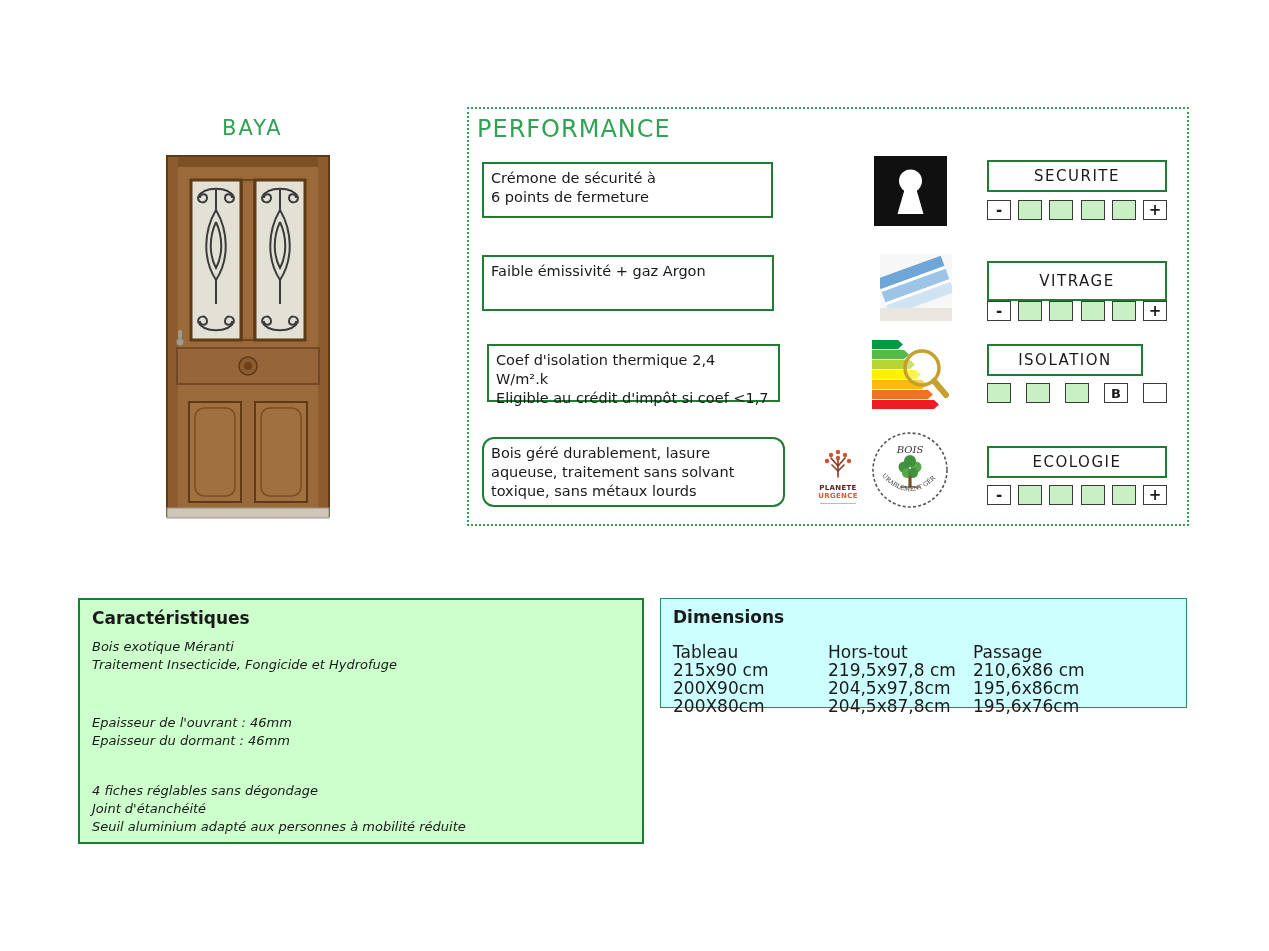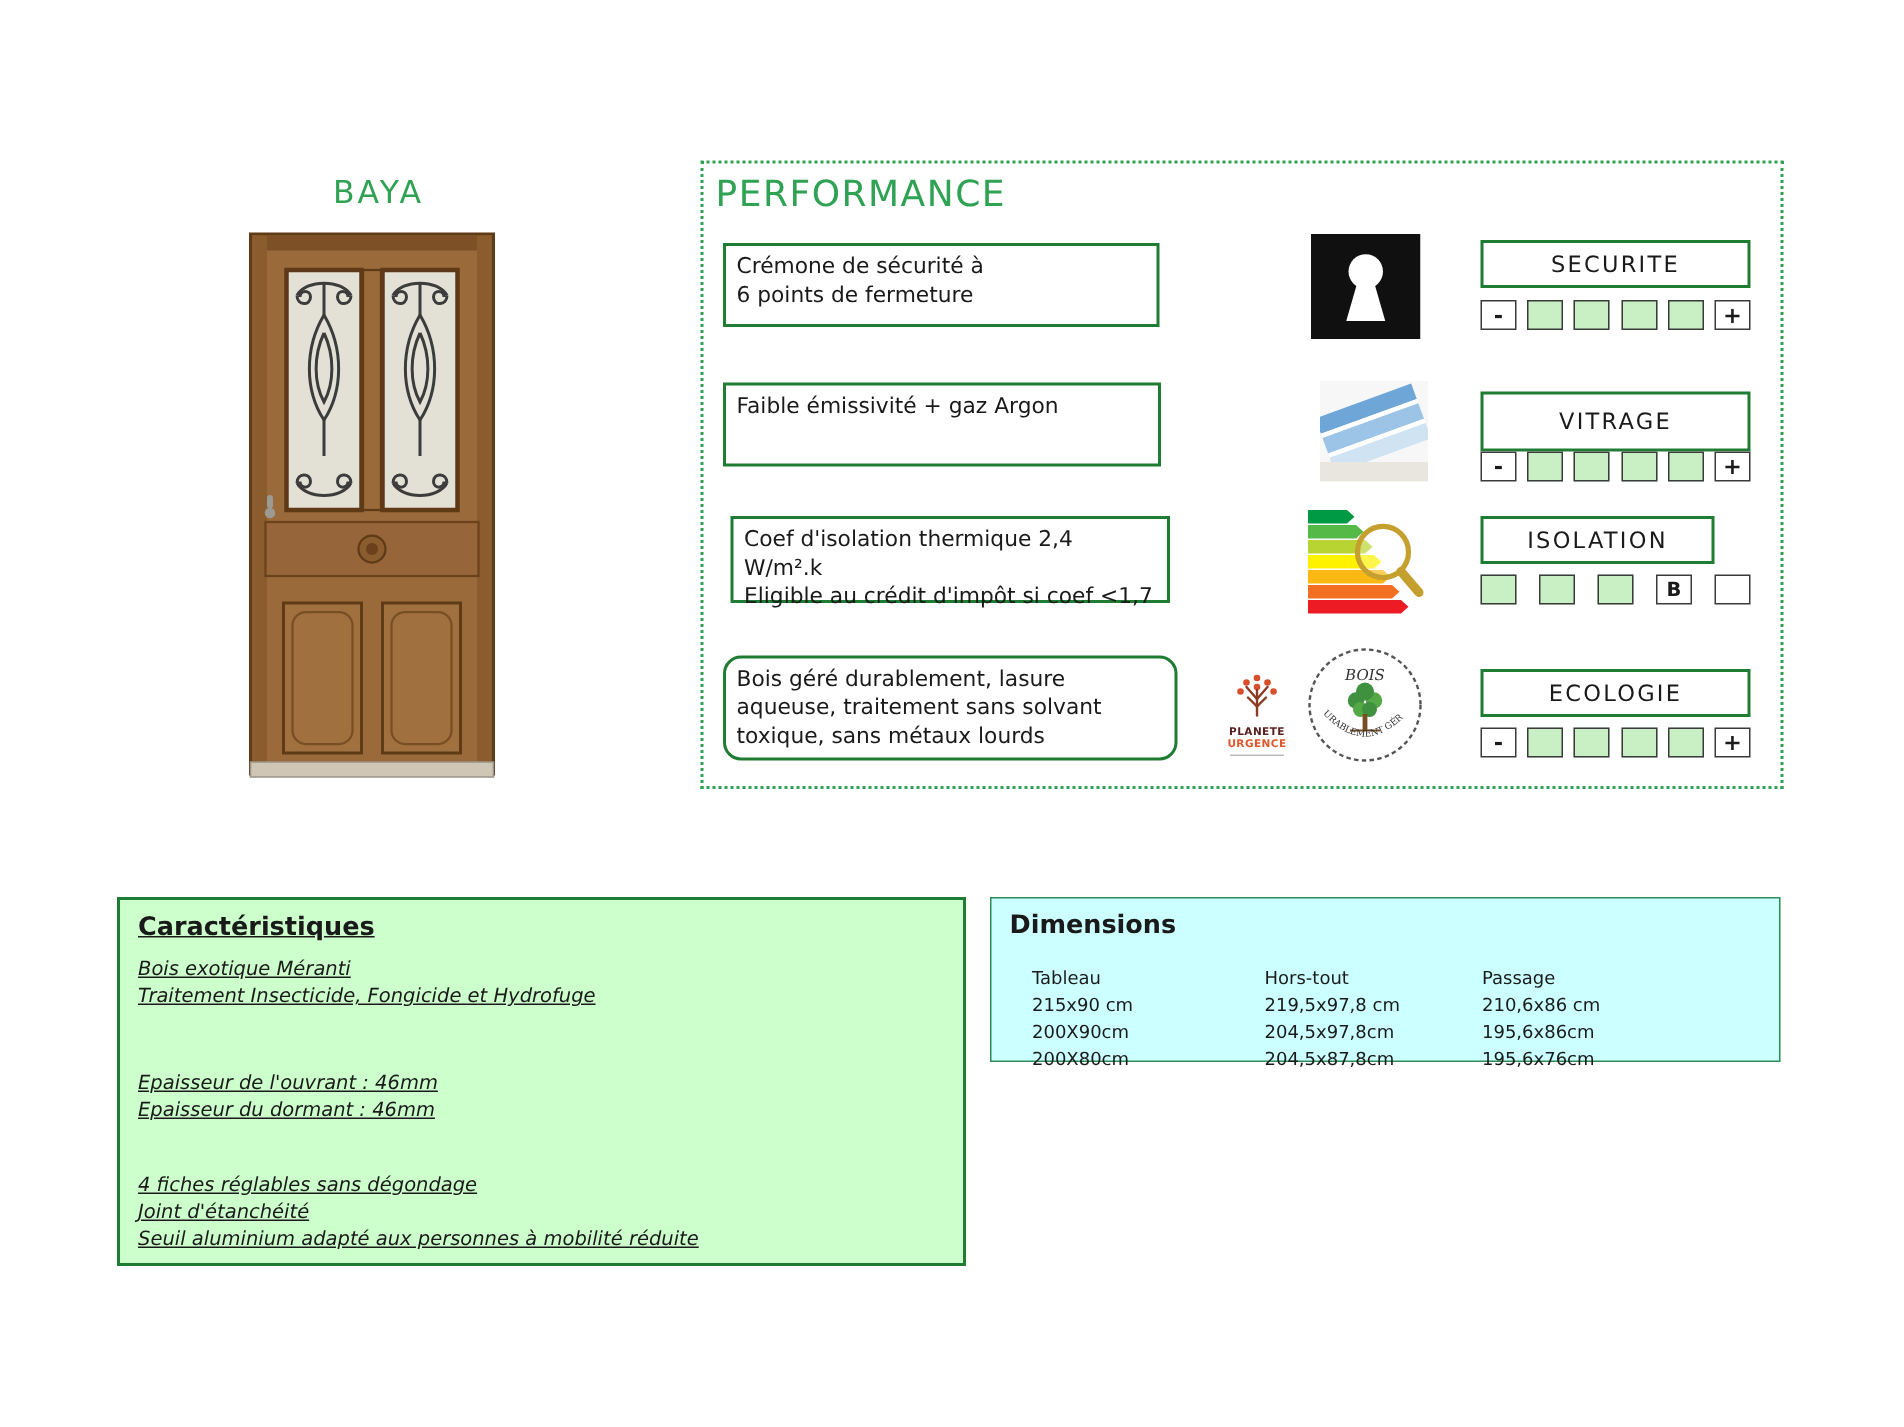--- a/index.html
+++ b/index.html
@@ -22,21 +22,21 @@
         align-items:center;justify-content:center;font-size:15px;font-weight:bold;box-sizing:border-box;}
   .rbox.filled{background:var(--filled-square);}
   .rbox.grade{font-size:13px;}
   .panel{box-sizing:border-box;padding:8px 12px;}
   .panel-title{font-size:17px;font-weight:bold;}
   .car{background:var(--caract-bg);border:2px solid var(--border-green);}
   .car-line{font-style:italic;font-size:13px;line-height:18px;min-height:18px;}
   .car-g1{margin-top:10px;} .car-g2{margin-top:40px;} .car-g3{margin-top:32px;}
   .dim{background:var(--dim-bg);border:1.5px solid var(--dim-border);}
   .dim-table{margin-top:16px;}
-  .dim-row{display:grid;grid-template-columns:155px 145px 1fr;font-size:12px;line-height:18px;margin-left:15px;}
+  .dim-row{display:grid;grid-template-columns:155px 145px 1fr;font-size:17px;line-height:18px;}
   .pu-text{font-size:7px;font-weight:bold;text-align:center;letter-spacing:0.3px;}
   .pu-w1{color:#5a2020;} .pu-w2{color:#e0572b;}
   .pu-sub{height:2px;border-top:1px solid #bbb;margin:3px 10px 0;}
 </style>
 </head>
 <body>
 
 <div class="abs product-title" style="left:222px;top:116px;">BAYA</div>
 
 <svg class="abs" style="left:165px;top:152px;" width="166" height="375" viewBox="0 0 166 375">
@@ -199,21 +199,21 @@
   <div class="abs rating" style="left:518px;top:376px;width:180px;">
     <span class="rbox sign">-</span>
     <span class="rbox filled"></span>
     <span class="rbox filled"></span>
     <span class="rbox filled"></span>
     <span class="rbox filled"></span>
     <span class="rbox sign">+</span>
   </div>
 </div>
 
-<div class="abs panel car" style="left:78px;top:598px;width:566px;height:246px;text-decoration:underline;">
+<div class="abs panel car" style="left:78px;top:598px;width:566px;height:246px;">
   <div class="panel-title">Caractéristiques</div>
   <div class="car-g1">
     <div class="car-line">Bois exotique Méranti</div>
     <div class="car-line">Traitement Insecticide, Fongicide et Hydrofuge</div>
   </div>
   <div class="car-g2">
     <div class="car-line">Epaisseur de l'ouvrant : 46mm</div>
     <div class="car-line">Epaisseur du dormant : 46mm</div>
   </div>
   <div class="car-g3">

